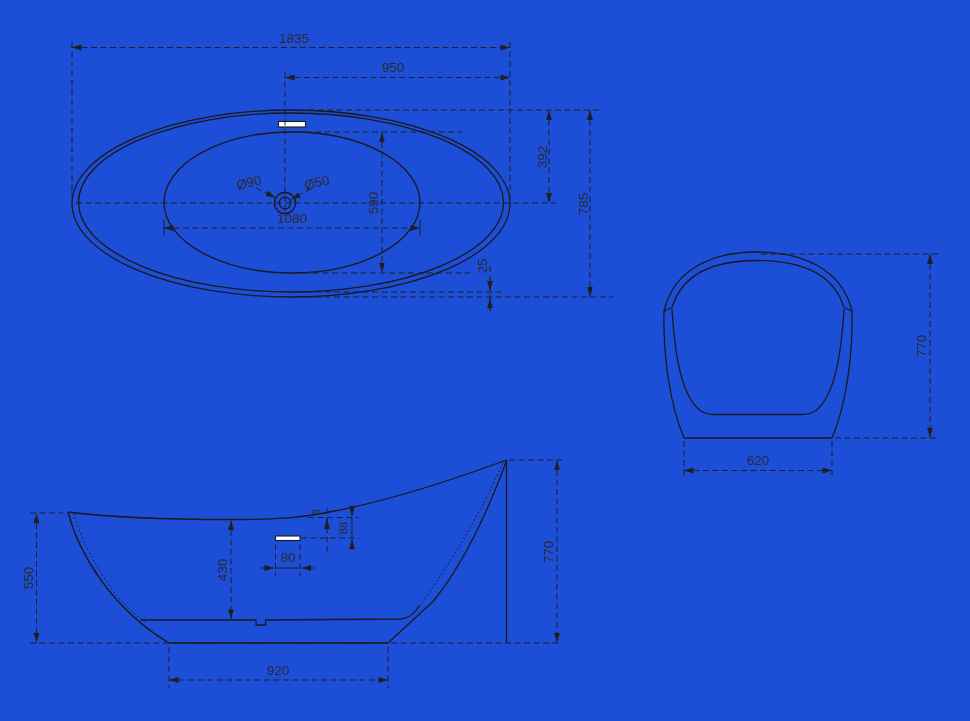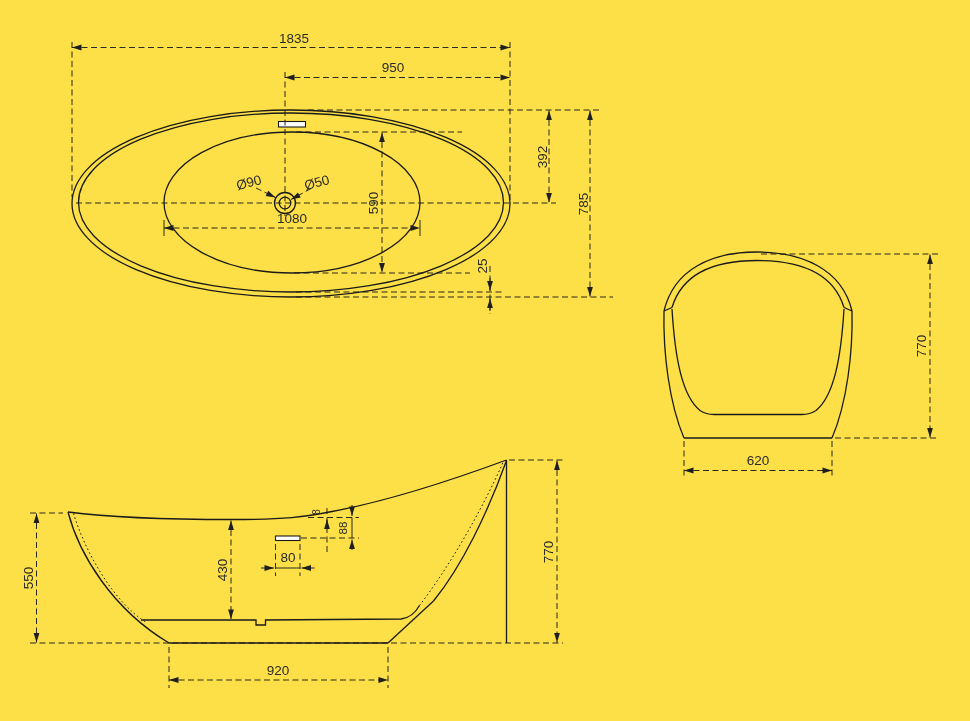--- a/index.html
+++ b/index.html
@@ -1,19 +1,19 @@
 <!DOCTYPE html>
 <html><head>
 <meta charset="utf-8">
 <style>
   html, body { margin: 0; padding: 0; background: #ffffff; }
   .sheet {
     position: relative;
     width: 970px; height: 721px;
-    background: #fde047;
+    background: #1d4ed8;
     overflow: hidden;
   }
   svg text {
     font-family: "Liberation Sans", "DejaVu Sans", sans-serif;
     font-size: 13.5px;
     fill: #2b2b2b;
   }
   svg text.sm { font-size: 11.5px; }
   svg text.xs { font-size: 10px; }
   .obj  { fill: none; stroke: #1a1a1a; stroke-width: 1.3; }

